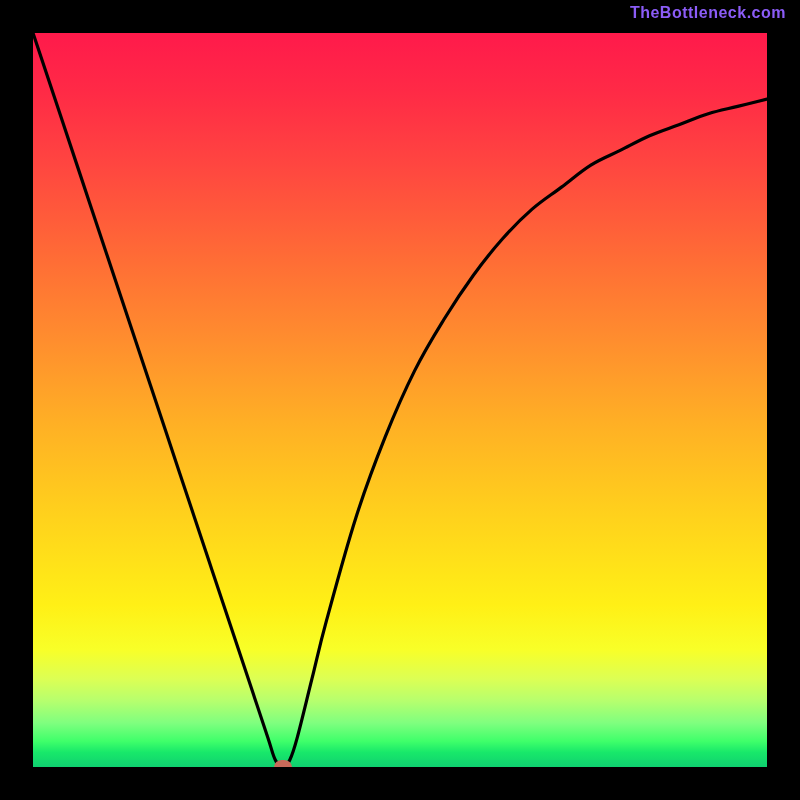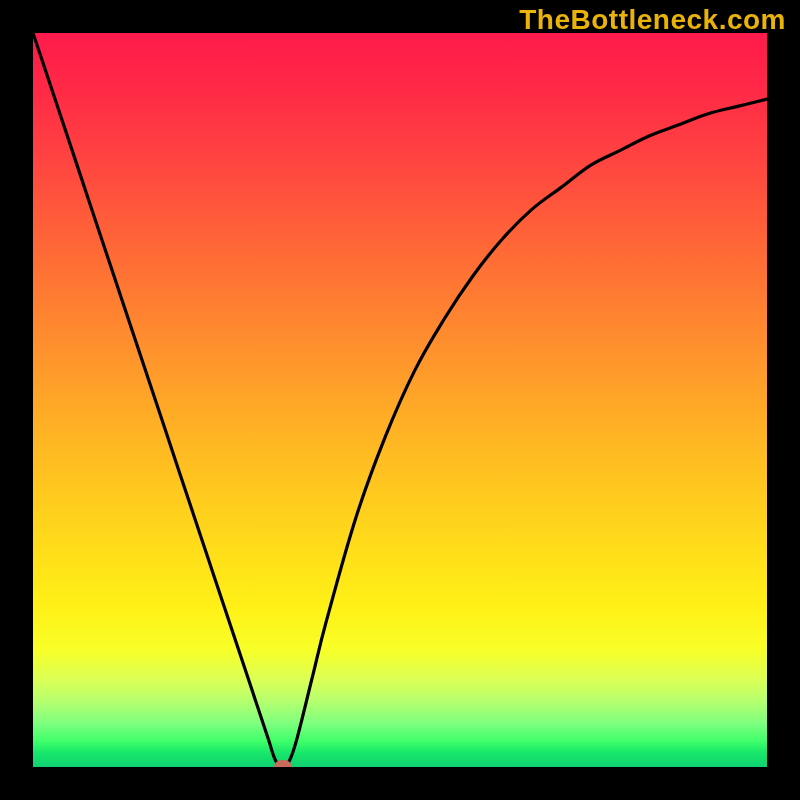--- a/index.html
+++ b/index.html
@@ -14,22 +14,22 @@
   .frame {
     position: relative;
     width: 800px;
     height: 800px;
     background: #000;
   }
   .watermark {
     position: absolute;
     top: 4px;
     right: 14px;
-    color: #eab308;
-    font-size: 28px;
+    color: #8b5cf6;
+    font-size: 16px;
     font-weight: 600;
     letter-spacing: 0.5px;
     z-index: 20;
   }
   .plot {
     position: absolute;
     left: 33px;
     top: 33px;
     width: 734px;
     height: 734px;

